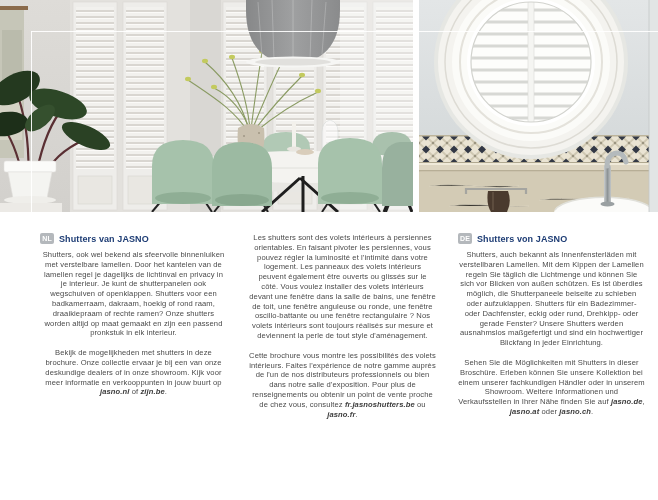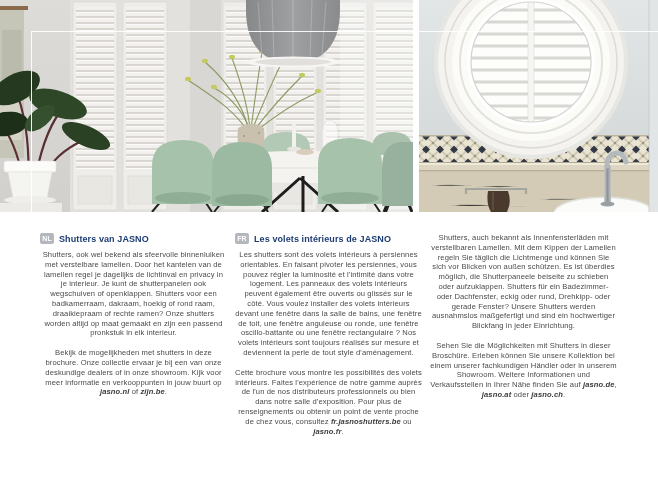--- a/index.html
+++ b/index.html
@@ -17,21 +17,21 @@
     position:absolute; left:31px; top:31px; right:0; height:1px;
     background:rgba(255,255,255,0.92); z-index:5;
   }
   .frame-line-v {
     position:absolute; left:31px; top:31px; width:1px; height:181px;
     background:rgba(255,255,255,0.92); z-index:5;
   }
   
   .text-row {
     position:absolute; top:233px; left:40px; width:592px;
-    display:grid; grid-template-columns:187px 187px 187px; column-gap:8px;
+    display:grid; grid-template-columns:187px 187px 187px; column-gap:22px;
   }
   .col-head { display:flex; align-items:center; gap:5px; margin-bottom:6px; }
   .badge {
     display:flex; align-items:center; justify-content:center;
     min-width:14px; height:11px; padding:0 1px;
     background:#b4b8bc; color:#ffffff; border-radius:2px;
     font-size:7px; font-weight:bold; letter-spacing:0.2px;
   }
   .heading {
     font-size:9px; font-weight:bold; color:#1d3c74; letter-spacing:0.1px;
@@ -321,27 +321,27 @@
     <section class="col">
       <div class="col-head">
         <span class="badge">NL</span>
         <h3 class="heading">Shutters van JASNO</h3>
       </div>
       <p class="para">Shutters, ook wel bekend als sfeervolle binnenluiken met verstelbare lamellen. Door het kantelen van de lamellen regel je dagelijks de lichtinval en privacy in je interieur. Je kunt de shutterpanelen ook wegschuiven of openklappen. Shutters voor een badkamerraam, dakraam, hoekig of rond raam, draaikiepraam of rechte ramen? Onze shutters worden altijd op maat gemaakt en zijn een passend pronkstuk in elk interieur.</p>
       <p class="para"><span>Bekijk de mogelijkheden met shutters in deze brochure. Onze collectie ervaar je bij een van onze deskundige dealers of in onze showroom. Kijk voor meer informatie en verkooppunten in jouw buurt op </span><span class="b">jasno.nl</span><span> of </span><span class="b">zijn.be</span><span>.</span></p>
     </section>
 
     <section class="col">
-      <div class="col-head">
-        <span class="badge">FR</span>
-        <h3 class="heading">Les volets intérieurs de JASNO</h3>
-      </div>
       <p class="para">Les shutters sont des volets intérieurs à persiennes orientables. En faisant pivoter les persiennes, vous pouvez régler la luminosité et l'intimité dans votre logement. Les panneaux des volets intérieurs peuvent également être ouverts ou glissés sur le côté. Vous voulez installer des volets intérieurs devant une fenêtre dans la salle de bains, une fenêtre de toit, une fenêtre anguleuse ou ronde, une fenêtre oscillo-battante ou une fenêtre rectangulaire ? Nos volets intérieurs sont toujours réalisés sur mesure et deviennent la perle de tout style d'aménagement.</p>
       <p class="para"><span>Cette brochure vous montre les possibilités des volets intérieurs. Faites l'expérience de notre gamme auprès de l'un de nos distributeurs professionnels ou bien dans notre salle d'exposition. Pour plus de renseignements ou obtenir un point de vente proche de chez vous, consultez </span><span class="b">fr.jasnoshutters.be</span><span> ou </span><span class="b">jasno.fr</span><span>.</span></p>
     </section>
 
     <section class="col">
+      <div class="col-head">
+        <span class="badge">DE</span>
+        <h3 class="heading">Shutters von JASNO</h3>
+      </div>
       <p class="para">Shutters, auch bekannt als Innenfensterläden mit verstellbaren Lamellen. Mit dem Kippen der Lamellen regeln Sie täglich die Lichtmenge und können Sie sich vor Blicken von außen schützen. Es ist überdies möglich, die Shutterpaneele beiseite zu schieben oder aufzuklappen. Shutters für ein Badezimmer- oder Dachfenster, eckig oder rund, Drehkipp- oder gerade Fenster? Unsere Shutters werden ausnahmslos maßgefertigt und sind ein hochwertiger Blickfang in jeder Einrichtung.</p>
       <p class="para"><span>Sehen Sie die Möglichkeiten mit Shutters in dieser Broschüre. Erleben können Sie unsere Kollektion bei einem unserer fachkundigen Händler oder in unserem Showroom. Weitere Informationen und Verkaufsstellen in Ihrer Nähe finden Sie auf </span><span class="b">jasno.de</span><span>, </span><span class="b">jasno.at</span><span> oder </span><span class="b">jasno.ch</span><span>.</span></p>
     </section>
 
   </main>
 </div>
 
 </body></html>

